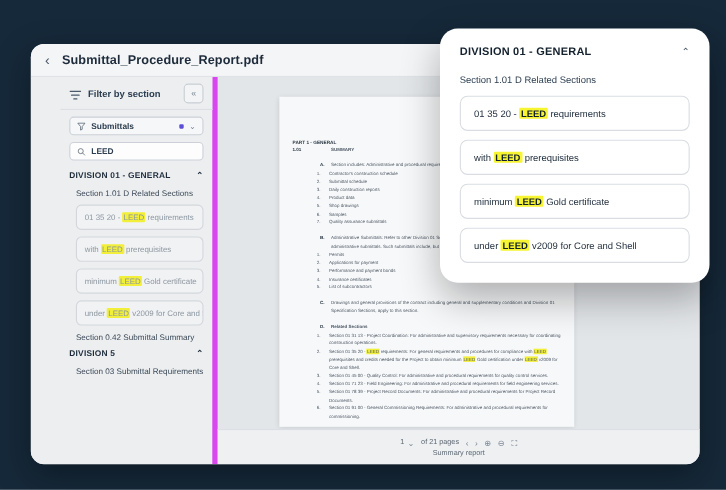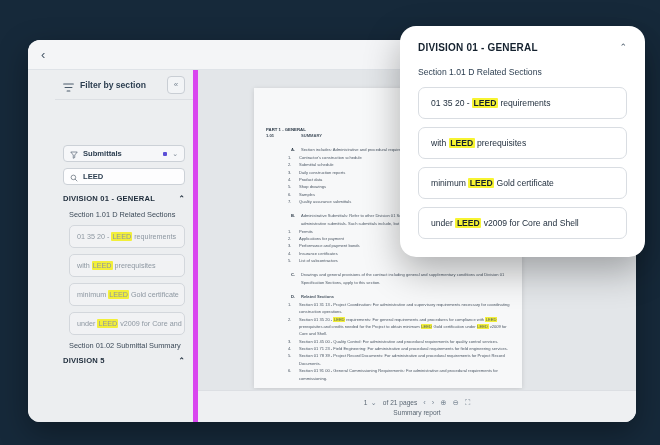--- a/index.html
+++ b/index.html
@@ -73,21 +73,20 @@
   #sidebar-scroll { flex: 1; overflow: hidden; padding: 6px 8px 0 8px; }
 
   .sb-select {
     height: 17px;
     border: 1px solid #ccd1d7;
     border-radius: 4px;
     background: #f6f7f9;
     display: flex; align-items: center;
     padding: 0 6px; gap: 5px;
     margin-bottom: 6px;
-    margin-top: 39px;
   }
   .sb-select .lbl { font-size: 7.6px; font-weight: bold; color: #2c3e50; flex: 1; }
   .dot { width: 4px; height: 4px; background: #5b4fd6; border-radius: 1px; }
   .chev { font-size: 7px; color: #7a8794; }
 
   .sb-search {
     height: 17px;
     border: 1px solid #ccd1d7;
     border-radius: 4px;
     background: #fdfdfe;
@@ -195,20 +194,21 @@
     padding: 0 1.5px; border-radius: 1px;
   }
 </style>
 </head>
 <body>
 
 <div id="app-window">
 
   <div id="topbar">
     <span id="back-chevron">‹</span>
+    <span id="doc-title">Submittal_Procedure_Report.pdf</span>
   </div>
 
   <div id="body-split">
 
     <div id="sidebar">
 
       <div id="filter-row">
         <span class="filter-ico">
           <svg viewBox="0 0 16 16" width="11" height="11">
               <path d="M1 3h14M3 8h10M6 13h4" stroke="#4a5a6a" stroke-width="1.6" fill="none" stroke-linecap="round"></path>
@@ -244,25 +244,26 @@
         <div id="sidebar-groups">
             <div class="sb-division">
               <span class="t">DIVISION 01 - GENERAL</span>
               <span>⌃</span>
             </div>
             <div class="sb-section">Section 1.01 D Related Sections</div>
             <div class="sb-item">01 35 20 - <mark>LEED</mark> requirements</div>
             <div class="sb-item">with <mark>LEED</mark> prerequisites</div>
             <div class="sb-item">minimum <mark>LEED</mark> Gold certificate</div>
             <div class="sb-item">under <mark>LEED</mark> v2009 for Core and Shell</div>
-            <div class="sb-section">Section 01.02  Submittal Summary</div>
+            <div class="sb-section">Section 0.42  Submittal Summary</div>
             <div class="sb-division">
               <span class="t">DIVISION 5</span>
               <span>⌃</span>
             </div>
+            <div class="sb-section">Section 03 Submittal Requirements</div>
           </div>
       </div>
     </div>
 
     <div id="viewer">
 
       <div id="page">
         <div class="doc-head">SECTION</div>
         <div class="doc-head">SUBMITTAL</div>
         <div class="doc-part">PART 1 - GENERAL</div>

